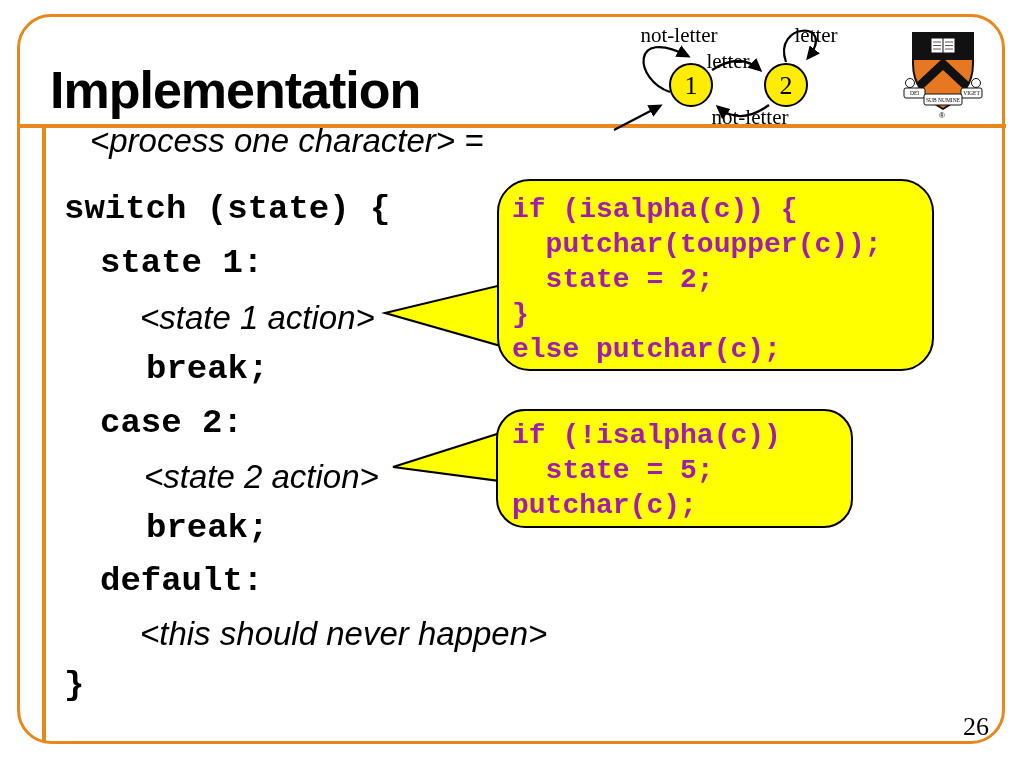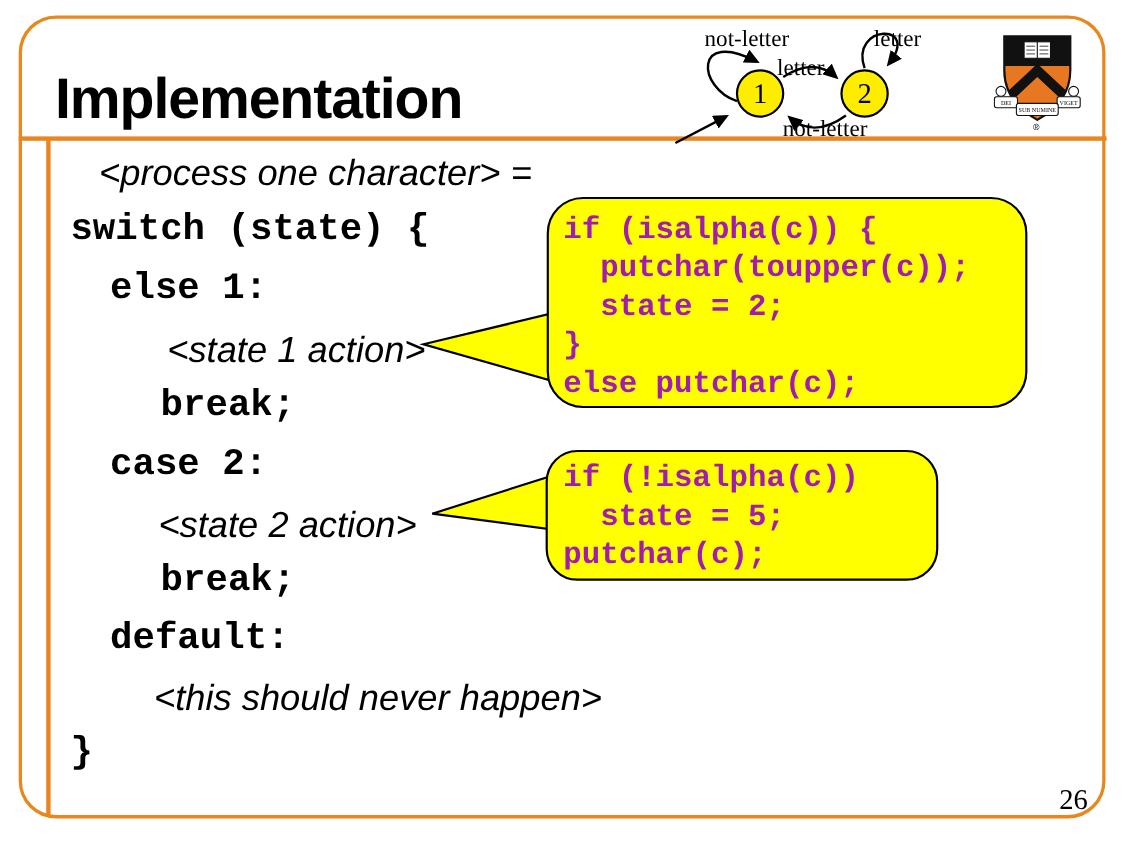--- a/index.html
+++ b/index.html
@@ -15,22 +15,22 @@
       background:#E8871E;}
 
   
   .slide-title{position:absolute;left:38px;top:52px;margin:12px;
       font:bold 52px/1 "Liberation Sans",sans-serif;letter-spacing:-1px;}
 
   
   .cl{position:absolute;font:bold 34px/1 "Liberation Mono",monospace;
       white-space:pre;color:#000;}
   .it{font:italic 33px/1 "Liberation Sans",sans-serif;}
-  .l1{top:140px;left:90px;}  .l2{top:192px;left:64px;}
-  .l3{top:246px;left:100px;} .l4{top:301px;left:140px;margin-left:12px;}
+  .l1{top:124px;left:90px;}  .l2{top:192px;left:64px;}
+  .l3{top:246px;left:100px;} .l4{top:301px;left:140px;}
   .l5{top:352px;left:146px;} .l6{top:406px;left:100px;}
   .l7{top:460px;left:144px;} .l8{top:511px;left:146px;}
   .l9{top:564px;left:100px;text-align:right;} .l10{top:617px;left:140px;}
   .l11{top:668px;left:64px;}
 
   
   .callout-svg{position:absolute;}
   .co1{left:378px;top:172px;}
   .co2{left:380px;top:400px;}
   .callout-text{position:absolute;font:bold 28px/35px "Liberation Mono",monospace;
@@ -109,21 +109,21 @@
     <rect x="21" y="64" width="38" height="11" rx="2" fill="#fff" stroke="#111" stroke-width="1"></rect>
     <text class="motto" x="11.5" y="65" text-anchor="middle">DEI</text>
     <text class="motto" x="40" y="71.5" text-anchor="middle">SUB NUMINE</text>
     <text class="motto" x="68.5" y="65" text-anchor="middle">VIGET</text>
   </g>
   <text x="39" y="88" font-size="8" text-anchor="middle">®</text>
 </svg>
 
 <div class="cl it l1">&lt;process one character&gt; =</div>
 <div class="cl l2">switch (state) {</div>
-<div class="cl l3">else 1:</div>
+<div class="cl l3">state 1:</div>
 <div class="cl it l4">&lt;state 1 action&gt;</div>
 <div class="cl l5">break;</div>
 <div class="cl l6">case 2:</div>
 <div class="cl it l7">&lt;state 2 action&gt;</div>
 <div class="cl l8">break;</div>
 <div class="cl l9">default:</div>
 <div class="cl it l10">&lt;this should never happen&gt;</div>
 <div class="cl l11">}</div>
 
 <svg class="callout-svg co1" width="570" height="210" viewBox="0 0 570 210">

